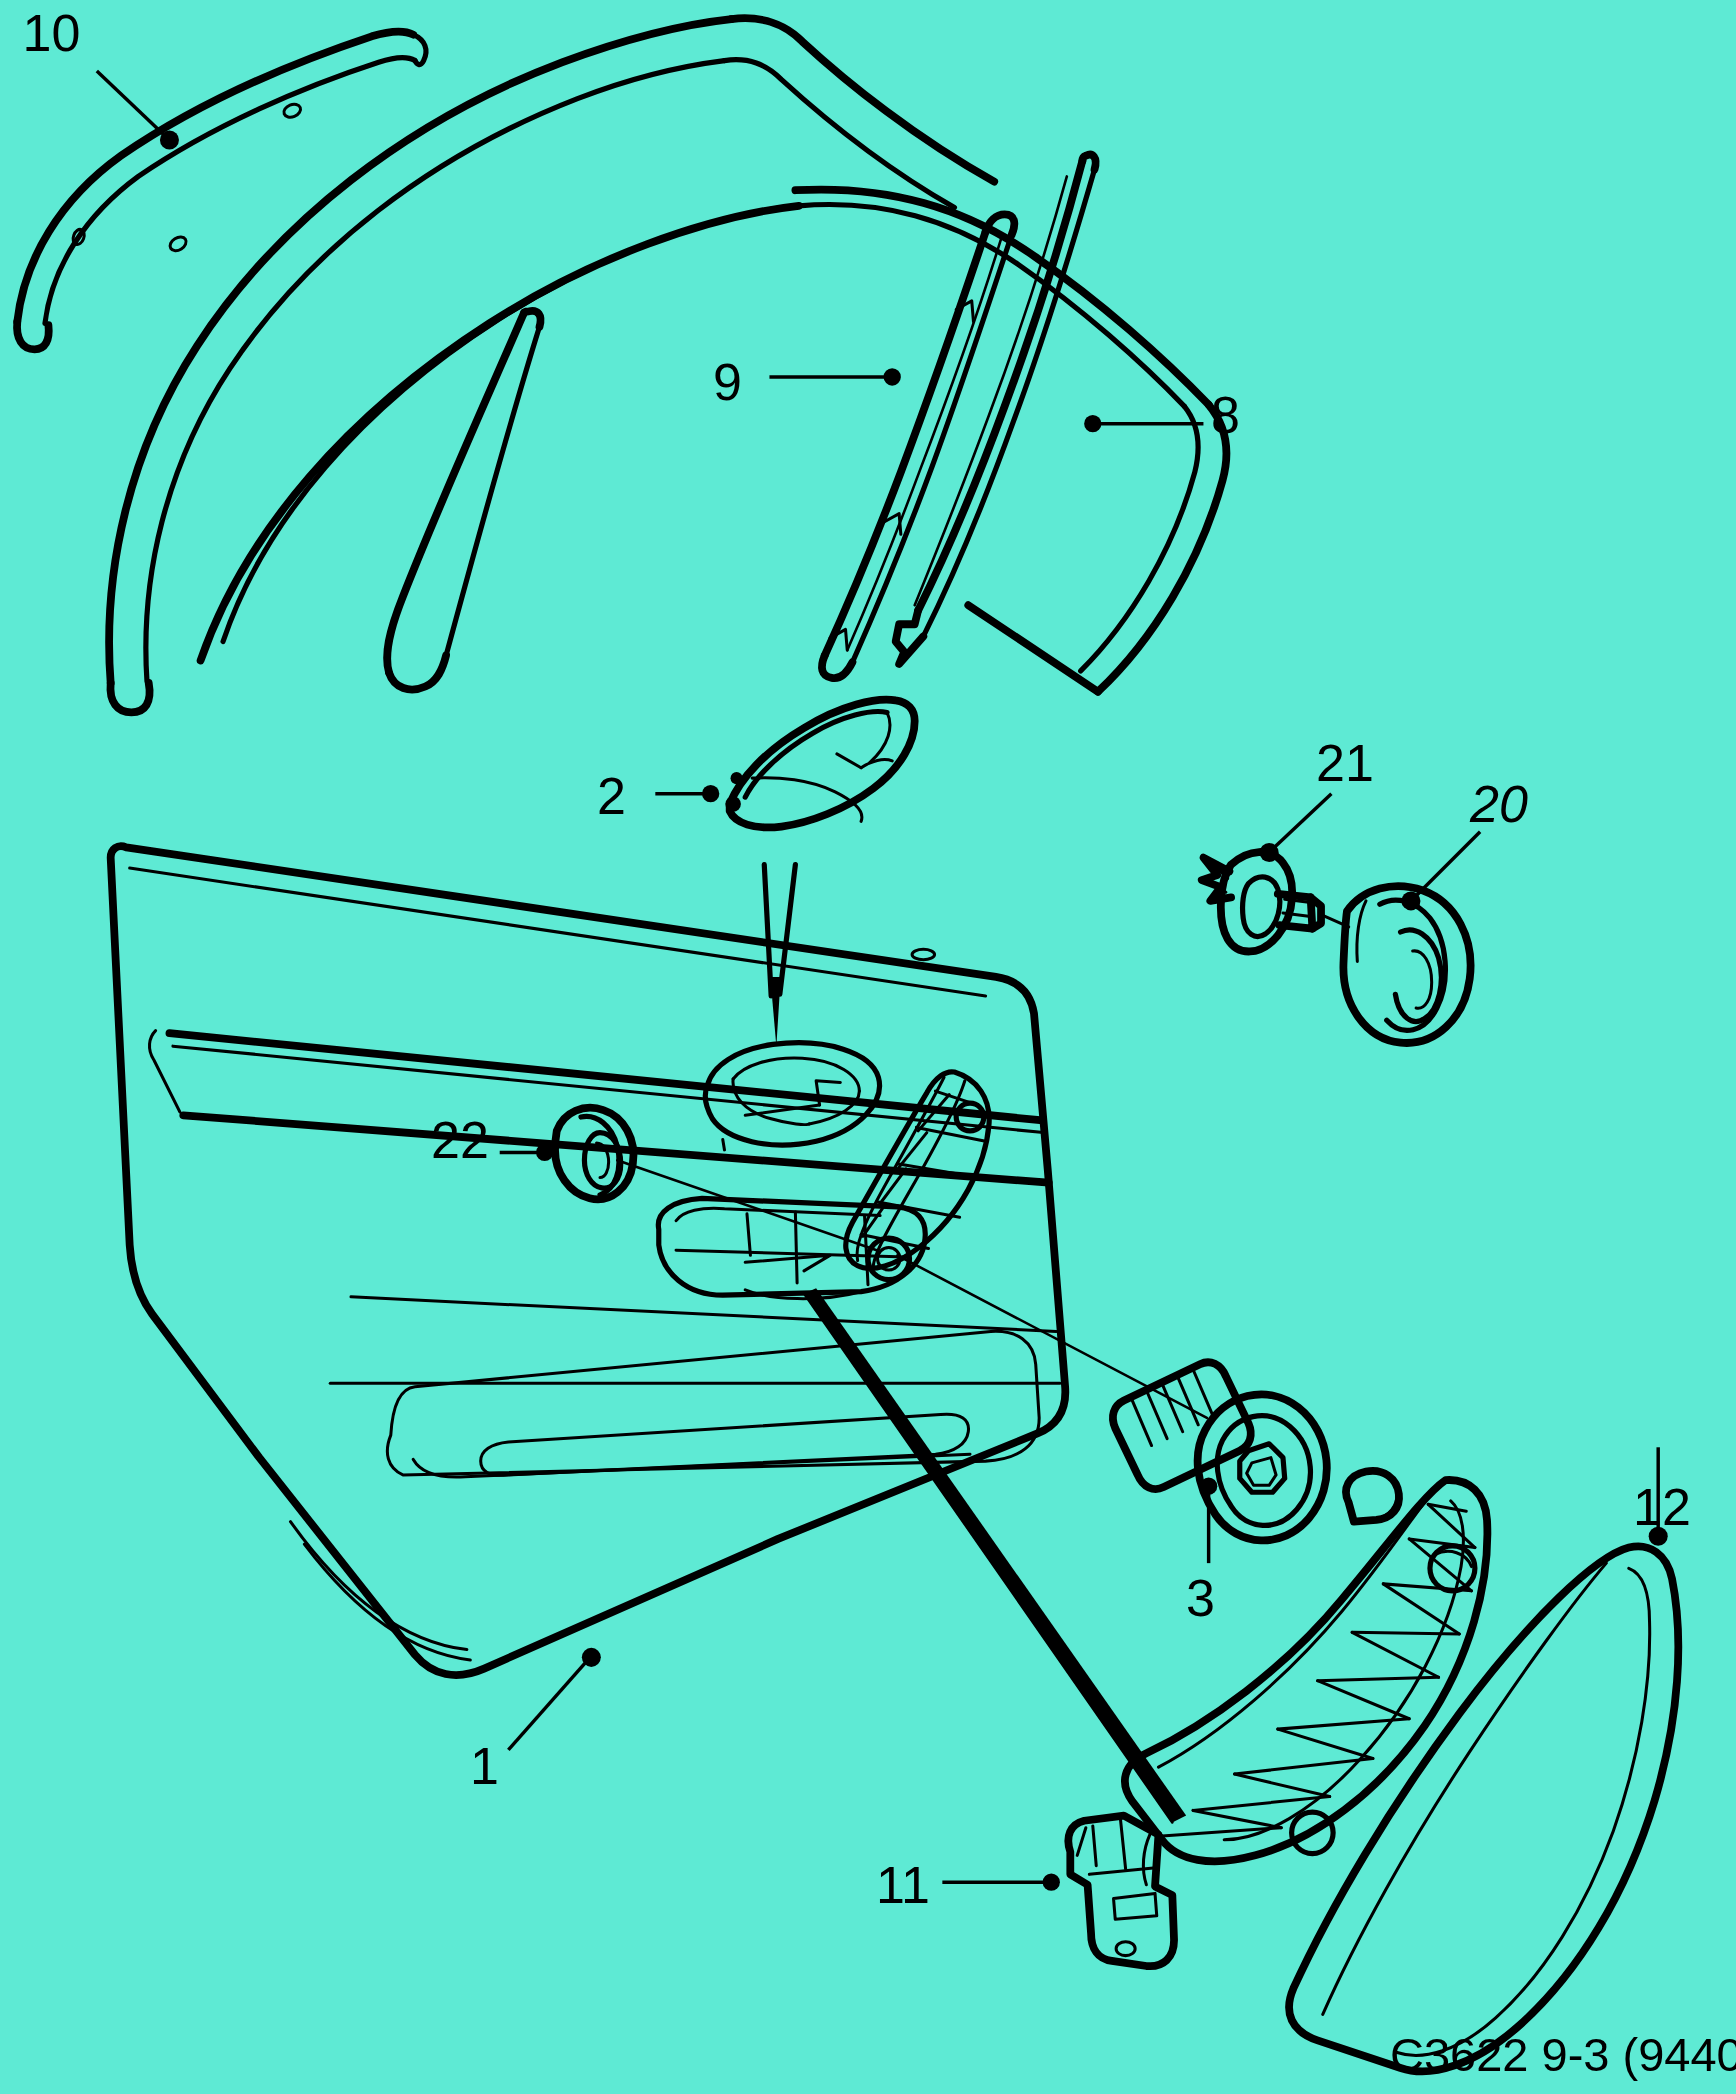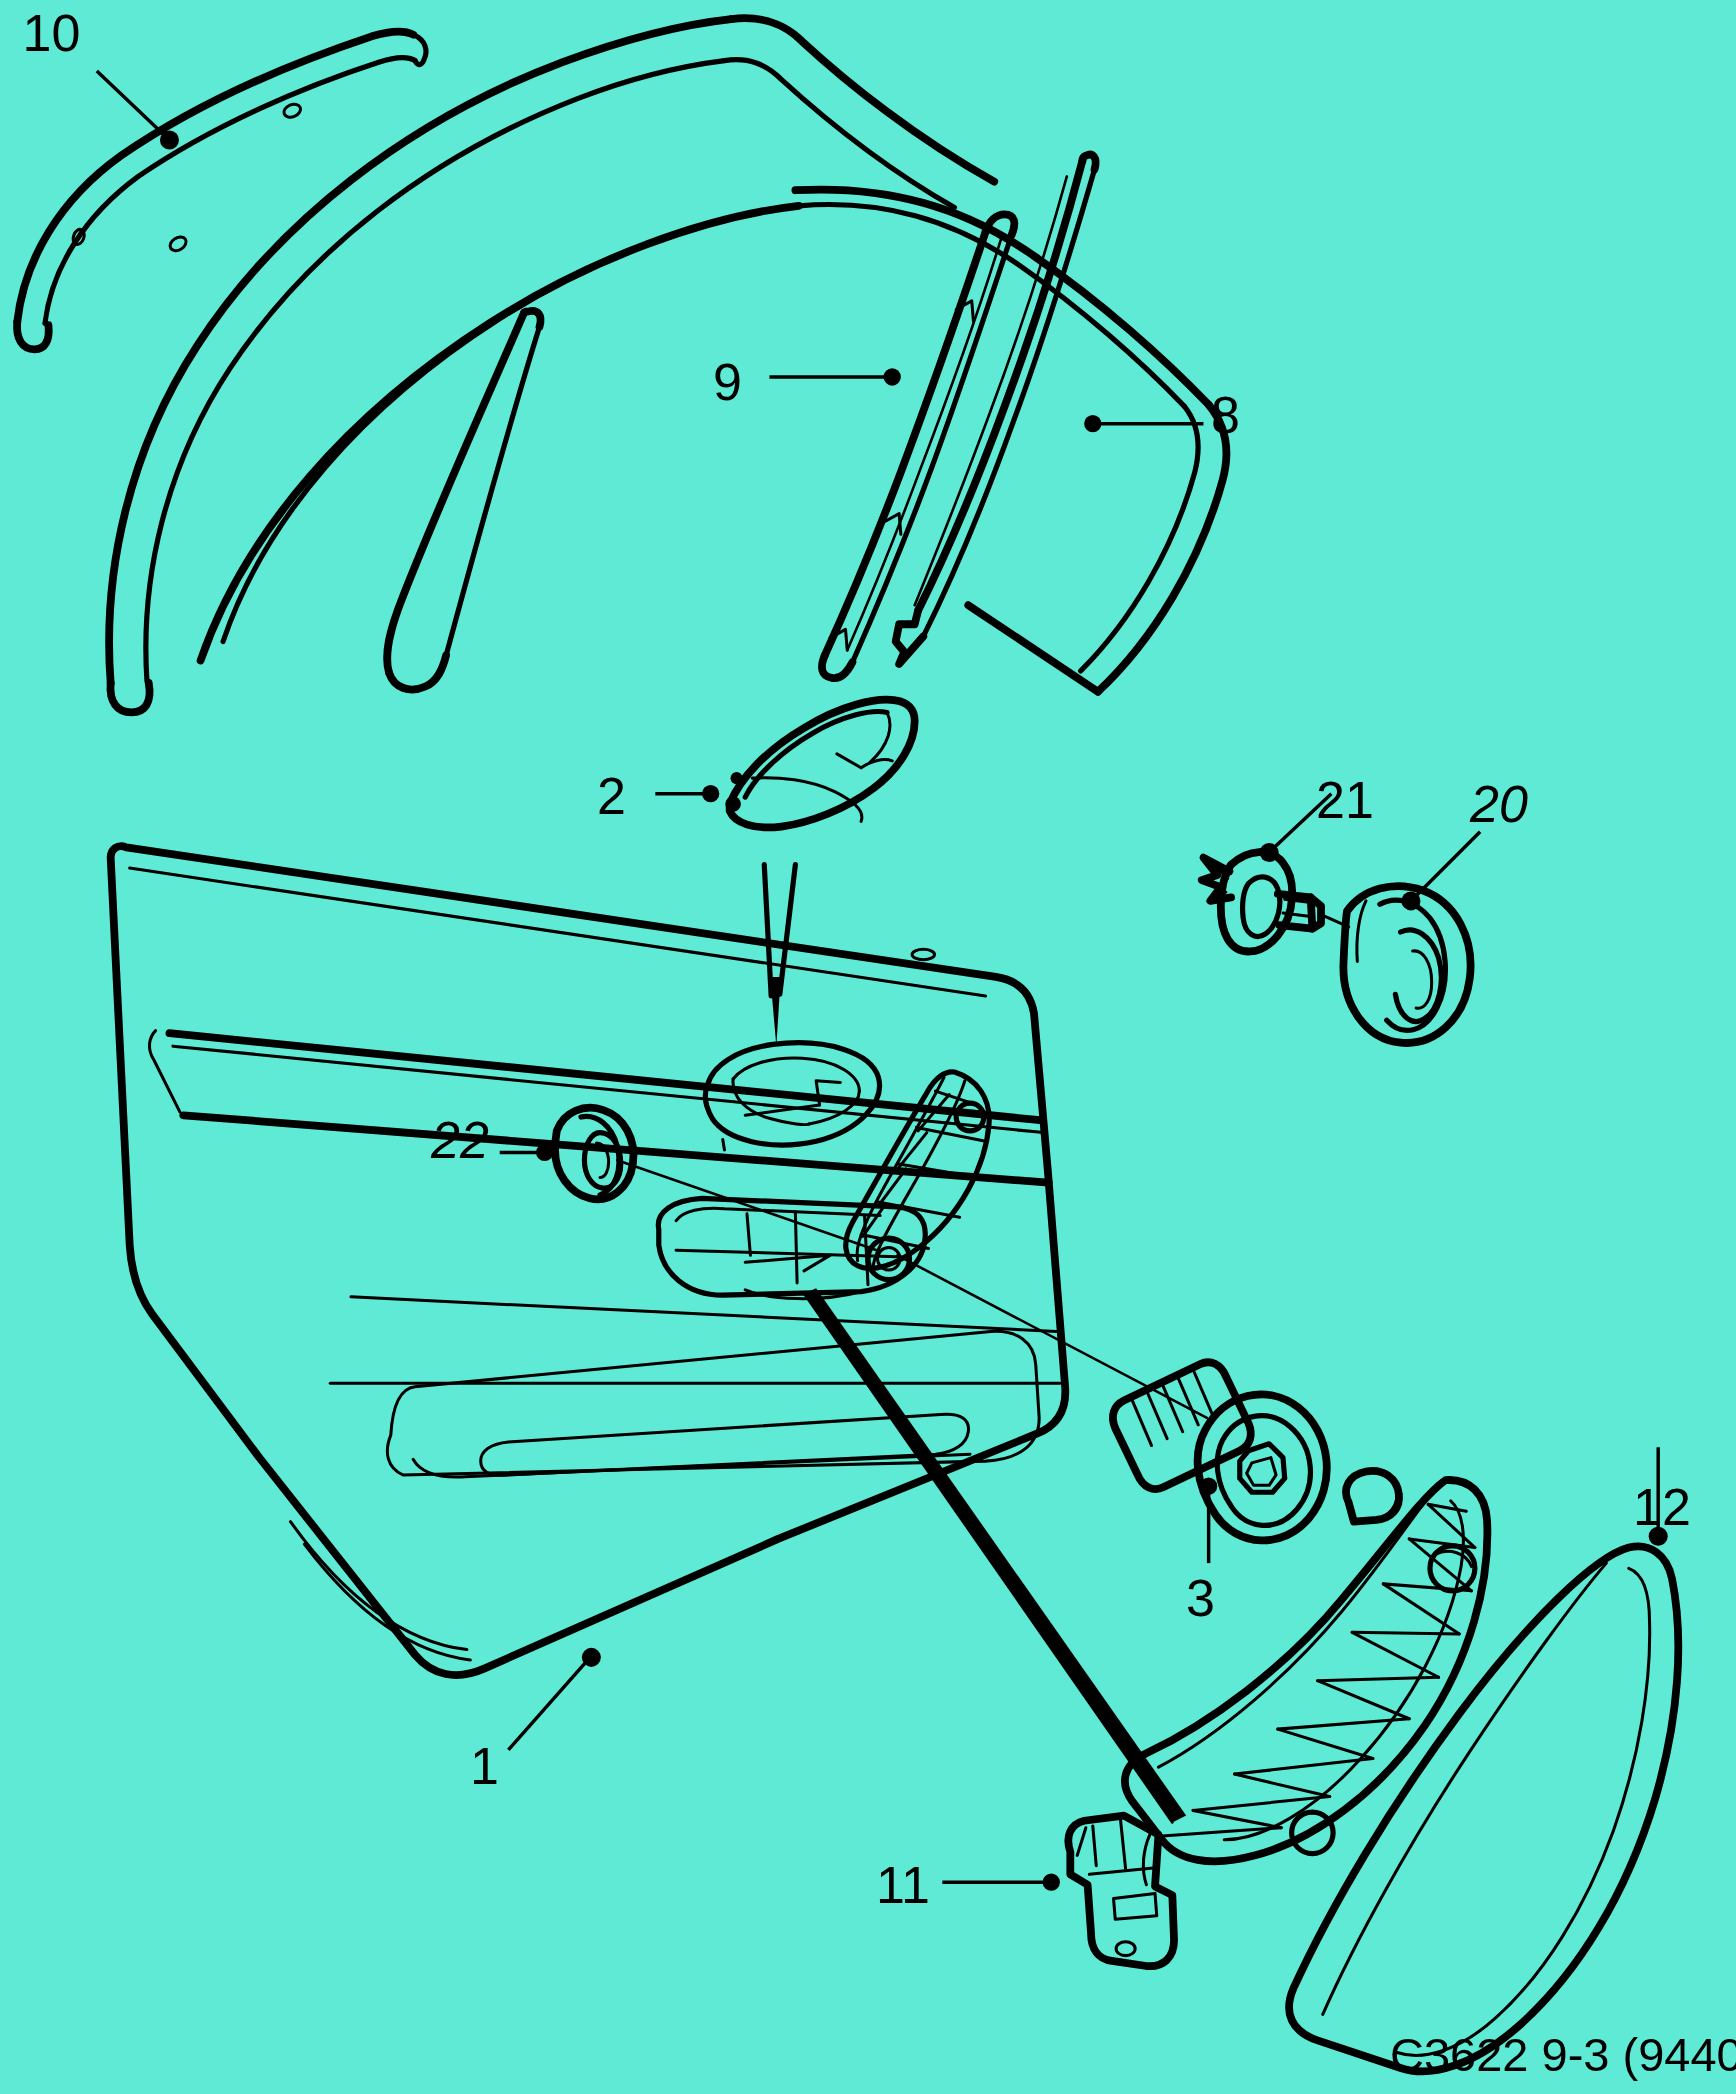--- a/index.html
+++ b/index.html
@@ -412,23 +412,23 @@
       <line class="leader" x1="1090" y1="2177" x2="1212" y2="2177"></line>
       <circle class="leader-dot" cx="1216" cy="2177" r="10"></circle>
     </g>
 
   </svg>
 
   <div class="callout-label" style="left:22.5px;  top:7px;">10</div>
   <div class="callout-label" style="left:713px; top:356px;">9</div>
   <div class="callout-label" style="left:1211px;top:389px;">8</div>
   <div class="callout-label" style="left:597px; top:770px;">2</div>
-  <div class="callout-label" style="left:1316px;top:774px;">21</div>
+  <div class="callout-label" style="left:1316px;top:737px;">21</div>
   <div class="callout-label" style="left:1470px;top:778px;font-style:italic;">20</div>
-  <div class="callout-label" style="left:431px; top:1114px;font-style:italic;">22</div>
+  <div class="callout-label" style="left:431px; top:1114px;">22</div>
   <div class="callout-label" style="left:1186px;top:1572px;">3</div>
   <div class="callout-label" style="left:470px; top:1740px;">1</div>
   <div class="callout-label" style="left:1633px;top:1481px;">12</div>
   <div class="callout-label" style="left:876px;top:1859px;">11</div>
 
   <div id="caption-text">C3622 9-3 (9440)</div>
 
 </div>
 
 

